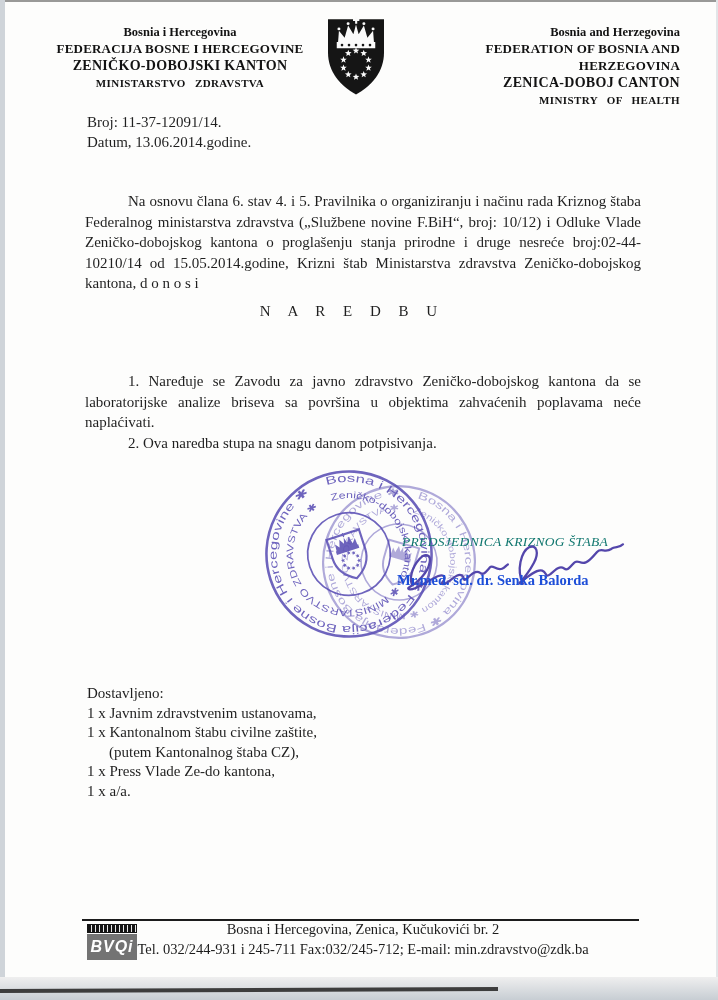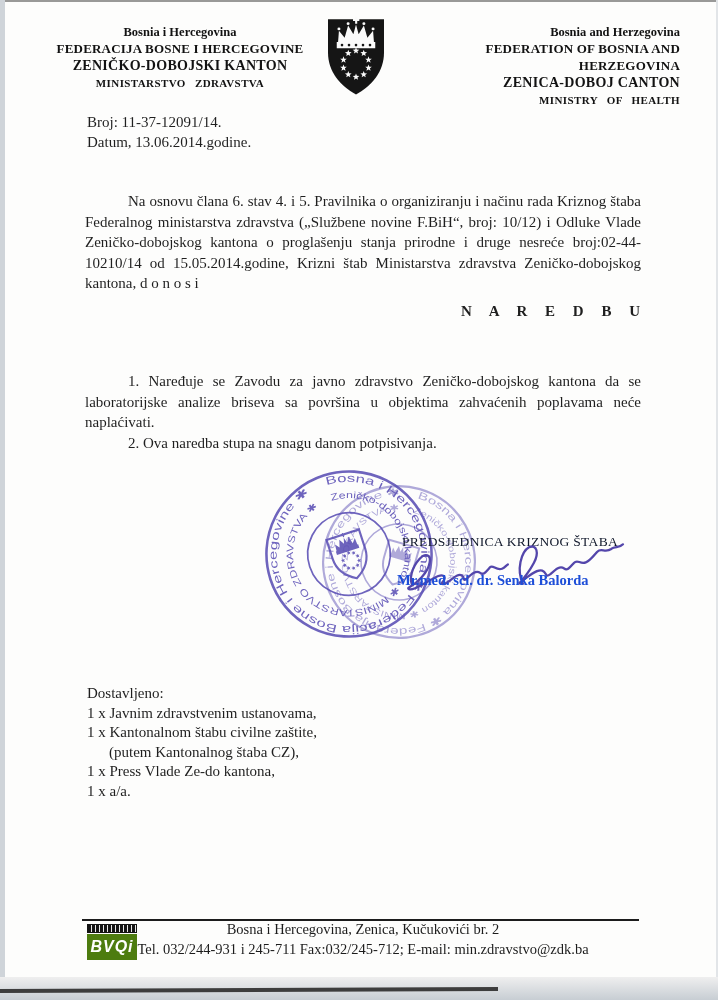--- a/index.html
+++ b/index.html
@@ -26,45 +26,45 @@
   .hdr .l3 { font-size:14px;   line-height:18px; letter-spacing:.3px; }
   .hdr .l4 { font-size:11px; line-height:16px; word-spacing:6px; letter-spacing:.4px; }
   .arms { position:absolute; left:321px; top:14px; }
 
   
   .meta { position:absolute; left:87px; top:112px; font-size:15px; line-height:20px; }
 
   
   .intro { position:absolute; left:85px; top:176px; width:556px;
            font-size:15px; line-height:20.5px; text-align:justify; text-indent:43px; }
-  .order-title { position:absolute; left:91px; top:303px; width:556px; text-align:right;
-                 font-weight:bold; font-size:15px; letter-spacing:7px; }
+  .order-title { position:absolute; left:74px; top:303px; width:556px; text-align:center;
+                 font-weight:normal; font-size:15px; letter-spacing:7px; }
   .items { position:absolute; left:85px; top:371px; width:556px;
            font-size:15px; line-height:20.5px; text-align:justify; }
   .items p { margin:0; text-indent:43px; }
 
   
   .stamp { position:absolute; color:#5b4fb5; }
   .stamp-main { left:263px; top:468px; width:172px; height:172px; transform:rotate(-18deg); opacity:.88; }
   .stamp-ghost { left:320px; top:483px; width:158px; height:158px; transform:rotate(16deg); opacity:.48; }
-  .sig-title { position:absolute; left:402px; top:534px; font-size:13.5px; letter-spacing:.3px; color:#0f172a; }
+  .sig-title { position:absolute; left:402px; top:534px; font-size:13.5px; letter-spacing:.3px; color:#0f766e;font-style:italic; }
   .sig-name  { position:absolute; left:397px; top:572px; font-size:14.5px; font-weight:bold; color:#1d4ed8; }
   .autograph { position:absolute; left:398px; top:540px; width:235px; height:54px;
                transform:rotate(-3deg); color:#5346ab; }
 
   
   .dist { position:absolute; left:87px; top:684px; font-size:15px; line-height:19.5px; }
   .dist .indent { padding-left:22px; }
 
   
   .foot-line { position:absolute; left:82px; top:919px; width:557px; height:2px; background:#1c1c1c; }
   .logo { position:absolute; left:87px; top:924px; width:50px; }
   .logo-bar { height:7px; background:repeating-linear-gradient(90deg,#141414 0 3px,#e8e8e8 3px 4px);
               border:1px solid #141414; }
-  .logo-box { margin-top:1px; height:26px; background:#4d7c0f; color:#fff; text-align:center;
+  .logo-box { margin-top:1px; height:26px; background:#737373; color:#fff; text-align:center;
               font-family:"Liberation Sans","DejaVu Sans",sans-serif; font-weight:bold;
               font-style:italic; font-size:16px; line-height:26px; letter-spacing:1px; }
   .foot-text { position:absolute; left:85px; width:556px; text-align:center; font-size:14.5px; color:#1c1c1c; }
   .foot-addr { top:921px; }
   .foot-contact { top:941px; }
 </style>
 </head>
 <body>
 
 <svg width="0" height="0" style="position:absolute" aria-hidden="true">

